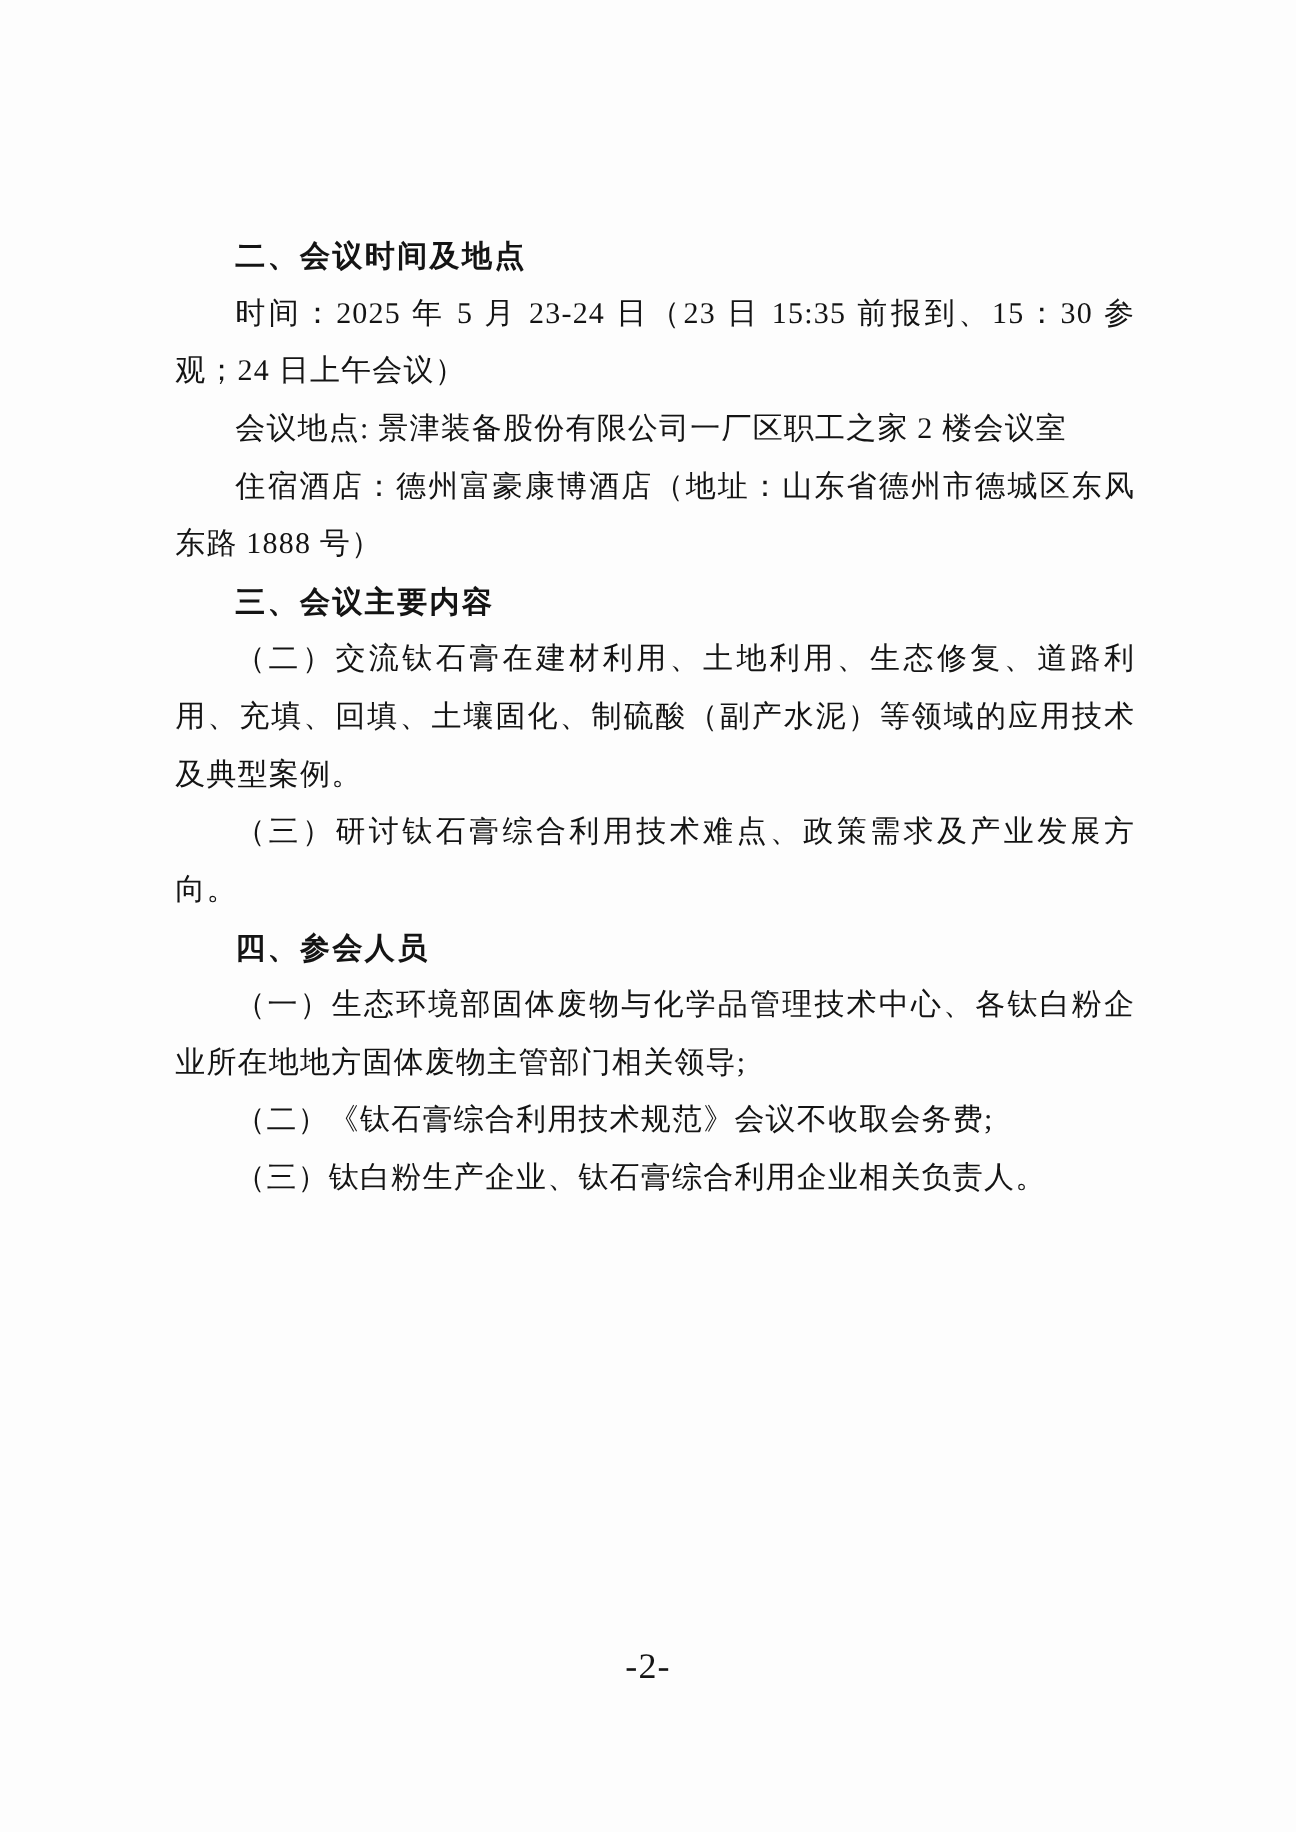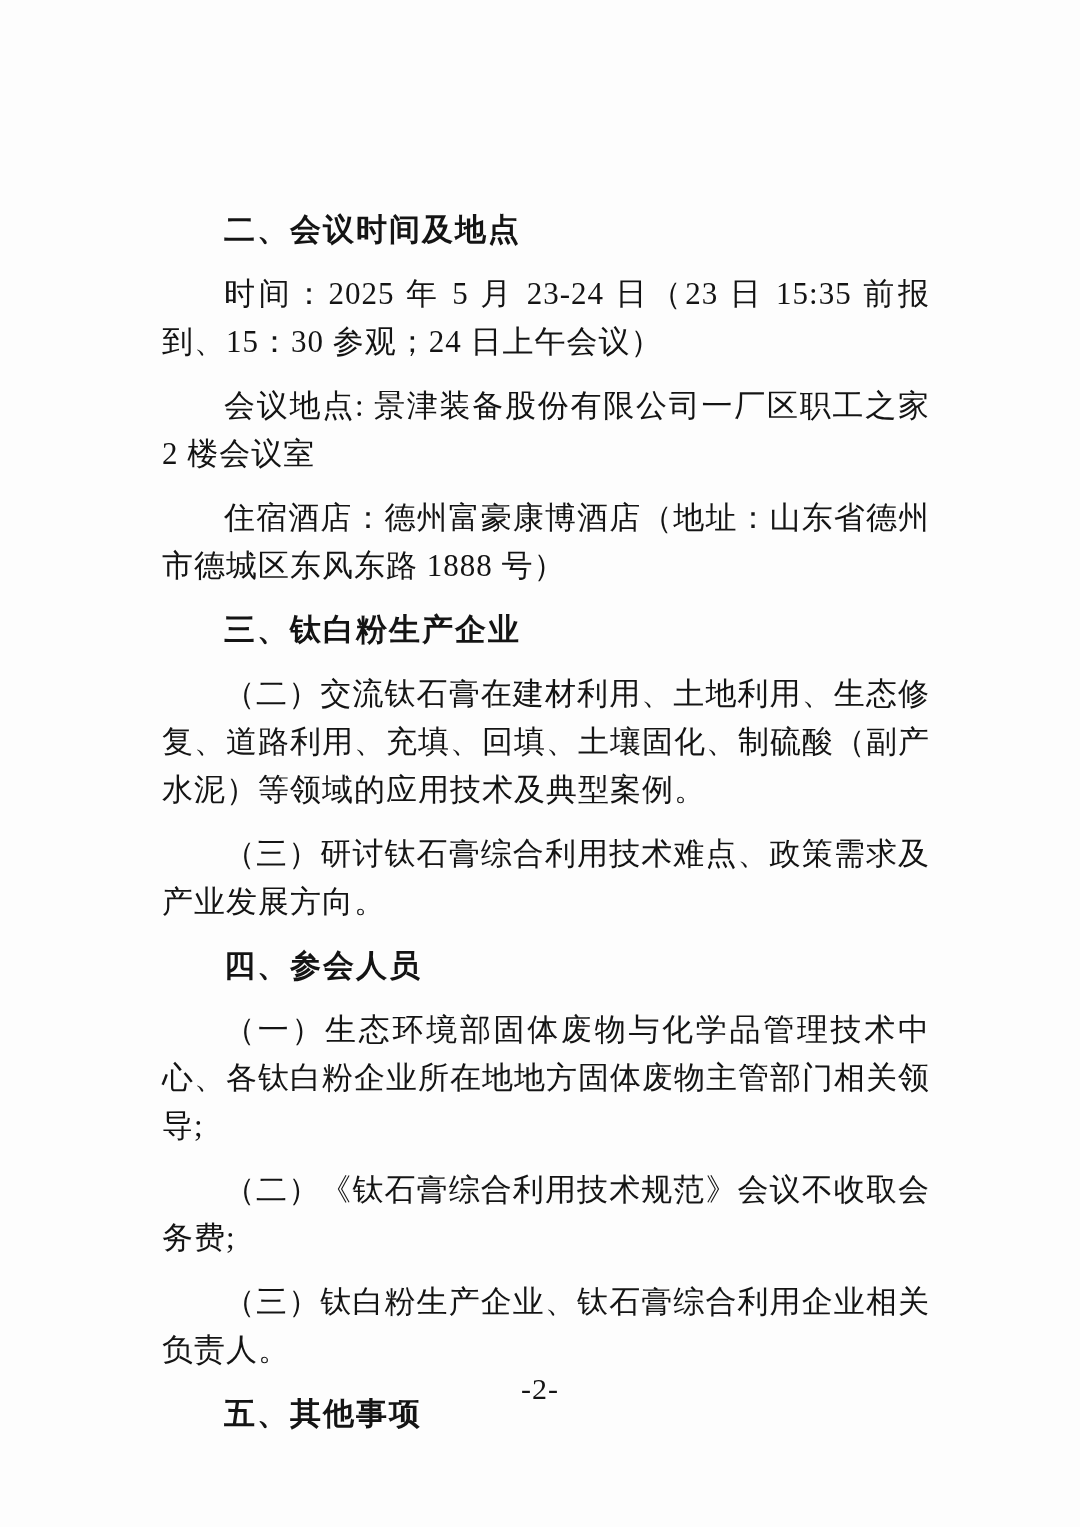--- a/index.html
+++ b/index.html
@@ -21,22 +21,22 @@
     overflow: hidden;
     box-sizing: border-box;
   }
   .content {
     position: absolute;
     left: 146px;
     top: 190px;
     width: 800px;
   }
   .para {
-    margin: 16px;
-    font-size: 31px;
+    margin: 0;
+    font-size: 25px;
     line-height: 48px;
     text-indent: 2em;
     text-align: justify;
     letter-spacing: 1px;
     font-family: "Liberation Serif", "DejaVu Serif", serif;
     color: #141414;
   }
   .heading {
     font-weight: bold;
     font-family: "Liberation Sans", "DejaVu Sans", sans-serif;
@@ -58,25 +58,24 @@
 </style>
 </head>
 <body>
 
 <div class="page">
   <main class="content" id="content">
       <p class="para heading">二、会议时间及地点</p>
       <p class="para body-text">时间：2025 年 5 月 23-24 日（23 日 15:35 前报到、15：30 参观；24 日上午会议）</p>
       <p class="para body-text">会议地点: 景津装备股份有限公司一厂区职工之家 2 楼会议室</p>
       <p class="para body-text">住宿酒店：德州富豪康博酒店（地址：山东省德州市德城区东风东路 1888 号）</p>
-      <p class="para heading">三、钛白粉生产企业</p>
+      <p class="para heading">三、会议主要内容</p>
       <p class="para body-text">（二）交流钛石膏在建材利用、土地利用、生态修复、道路利用、充填、回填、土壤固化、制硫酸（副产水泥）等领域的应用技术及典型案例。</p>
       <p class="para body-text">（三）研讨钛石膏综合利用技术难点、政策需求及产业发展方向。</p>
       <p class="para heading">四、参会人员</p>
       <p class="para body-text">（一）生态环境部固体废物与化学品管理技术中心、各钛白粉企业所在地地方固体废物主管部门相关领导;</p>
       <p class="para body-text">（二）《钛石膏综合利用技术规范》会议不收取会务费;</p>
       <p class="para body-text">（三）钛白粉生产企业、钛石膏综合利用企业相关负责人。</p>
-      <p class="para heading">五、其他事项</p>
     </main>
   <footer class="page-footer">
     <span class="page-number">-2-</span>
   </footer>
 </div>
 
 </body></html>

